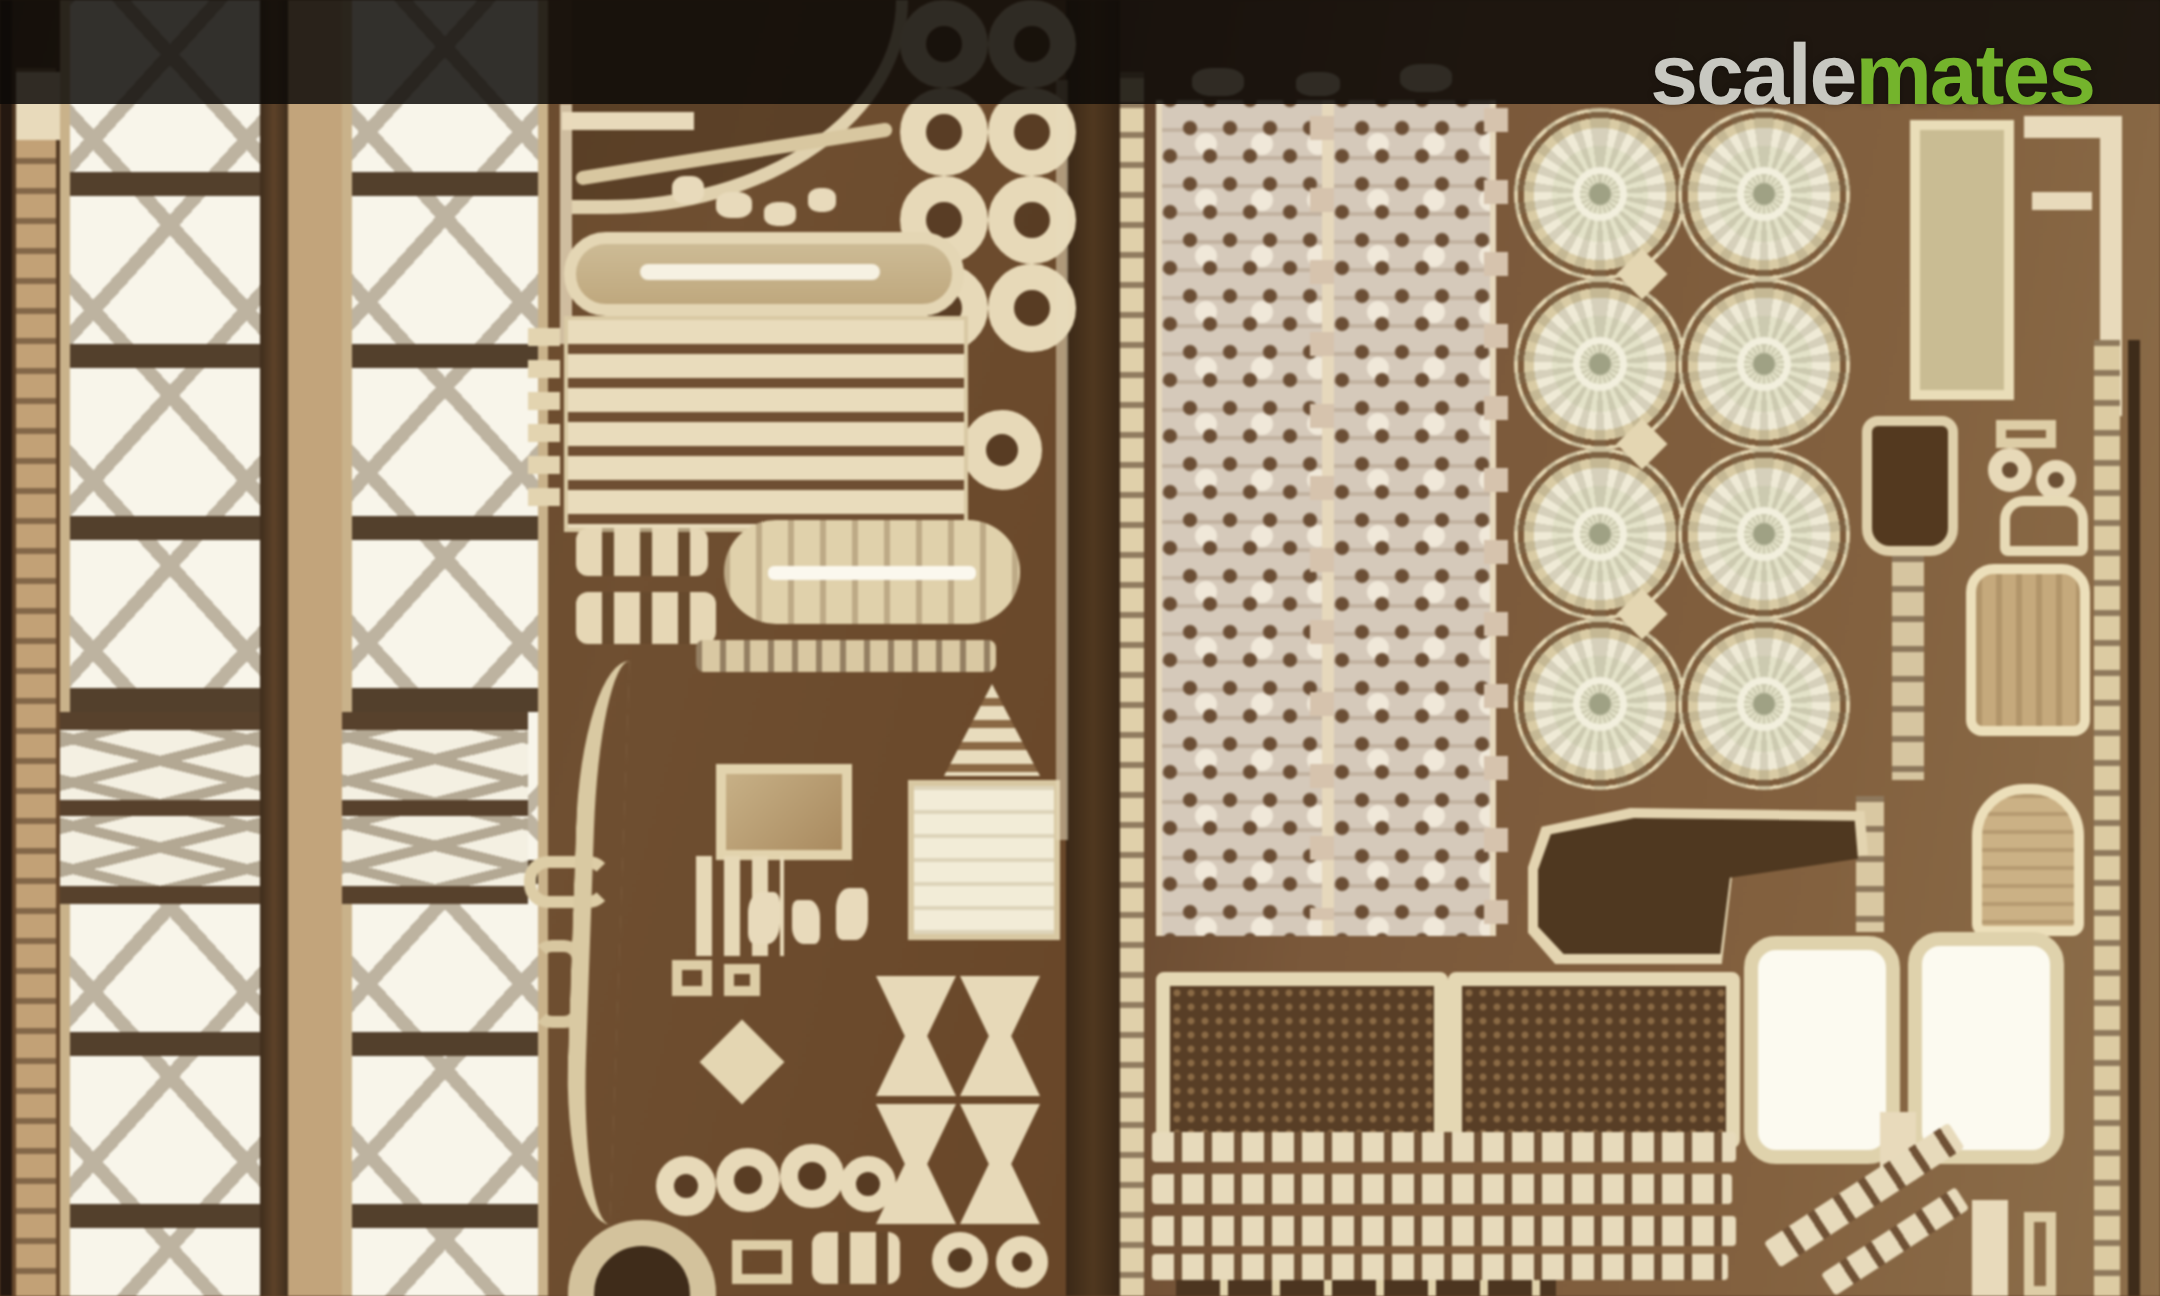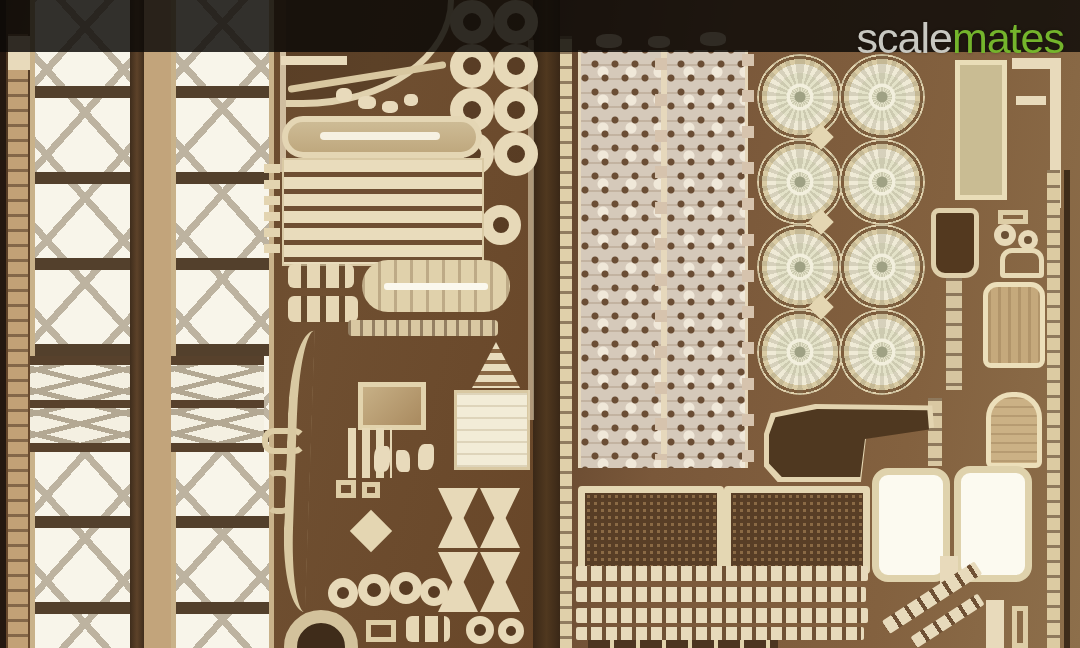--- a/index.html
+++ b/index.html
@@ -84,22 +84,22 @@
     border:7px solid #e4d7b3;border-radius:4px;
   }
   .ladder{background-image:repeating-linear-gradient(90deg,#e7dabb 0 11px,#6f5135 11px 15px);border-radius:2px;}
   .cells{background-image:repeating-linear-gradient(90deg,#4c3520 0 22px,#e0d2ab 22px 26px);}
   .spool{clip-path:polygon(0 0,100% 0,64% 50%,100% 100%,0 100%,36% 50%);background:linear-gradient(180deg,#ead faf,#e7d9b8);background:#e7d9b8;}
   .whitepanel{background:#fcfaf0;border:7px solid #dfd2ac;border-radius:16px;box-sizing:border-box;}
 
   
   .topbar{position:absolute;left:0;top:0;width:1080px;height:52px;background:rgba(12,10,7,.84);}
   .watermark{
-    position:absolute;top:17px;right:16px;z-index:9;
-    font-size:43px;font-weight:normal;letter-spacing:-1px;line-height:1;
+    position:absolute;top:17px;right:33px;z-index:9;
+    font-size:43px;font-weight:bold;letter-spacing:-1px;line-height:1;
     text-shadow:0 0 3px rgba(0,0,0,.35);
   }
   .wm-scale{color:#c8c8c1;}
   .wm-mates{color:#74b42c;}
 </style>
 </head>
 <body>
 
 <div class="stage">
   <div class="photo">

